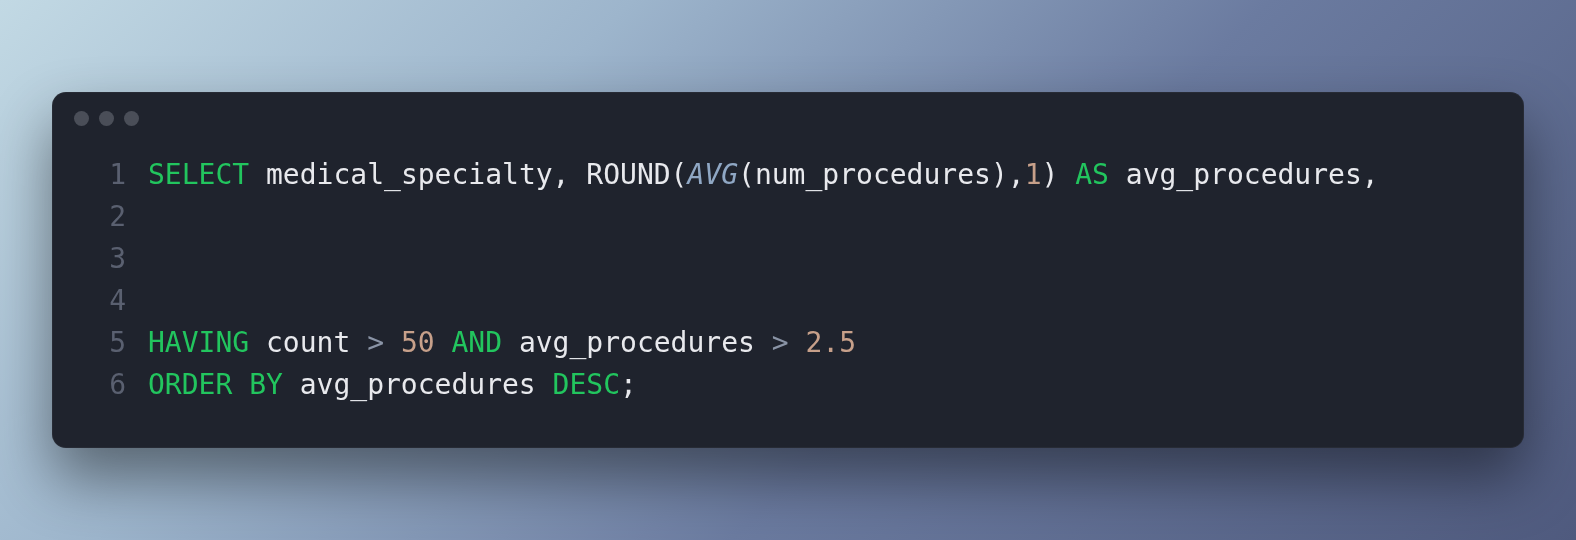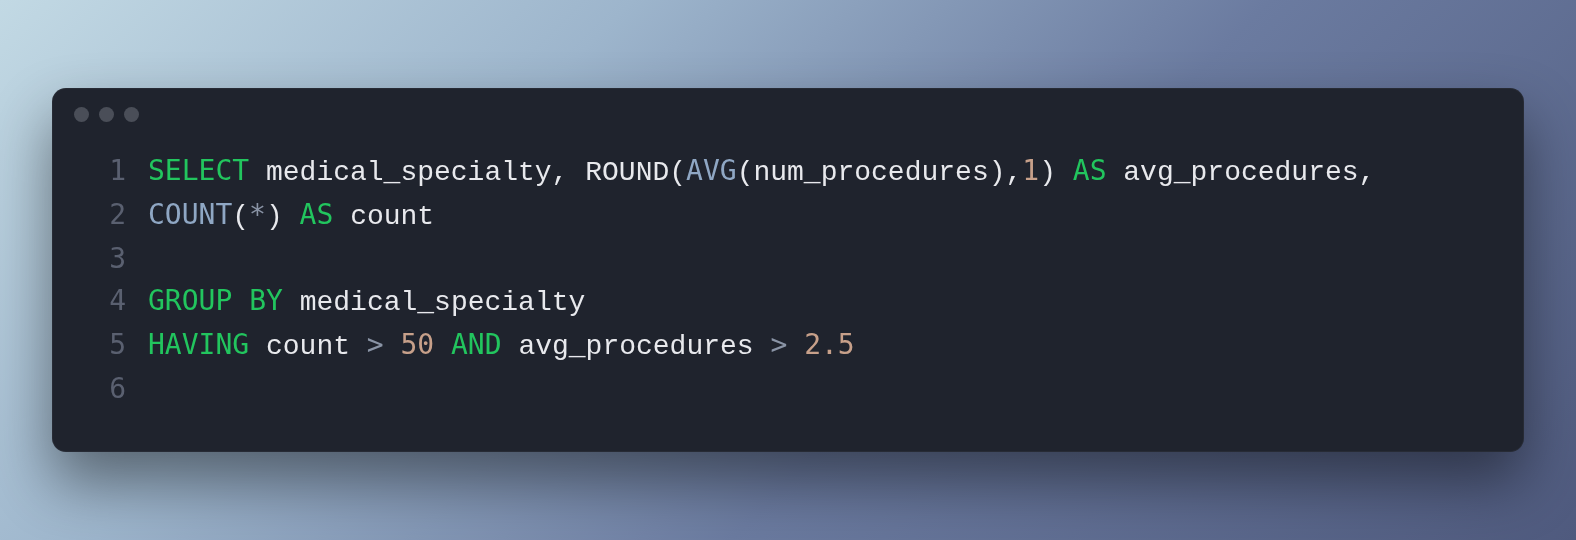--- a/index.html
+++ b/index.html
@@ -44,36 +44,36 @@
   .ln {
     width: 96px;
     text-align: right;
     padding-right: 22px;
     color: #5a6070;
     user-select: none;
     flex-shrink: 0;
   }
   .code-content { color: #e8e9ed; }
   .kw   { color: #22c55e; }   
-  .fn   { color: #8fa7c4; }   
+  .fn   { color: #8fa7c4; font-style: italic; }   
   .num  { color: #c7a08a; }   
   .op   { color: #8a94a6; }   
   .star { color: #8a94a6; }
-  .ident{ color: #e8e9ed; font-family: Liberation Mono, monospace; }   
+  .ident{ color: #e8e9ed; }   
 </style>
 </head>
 <body>
 
 <div class="window">
   <div class="titlebar">
     <span class="dot"></span>
     <span class="dot"></span>
     <span class="dot"></span>
   </div>
   <div class="code" id="code-block">
       <div class="line"><span class="ln">1</span><span class="code-content"><span class="kw">SELECT</span><span class="ident"> </span><span class="ident">medical_specialty,</span><span class="ident"> </span><span class="ident">ROUND</span><span class="ident">(</span><span class="fn">AVG</span><span class="ident">(num_procedures),</span><span class="num">1</span><span class="ident">)</span><span class="ident"> </span><span class="kw">AS</span><span class="ident"> </span><span class="ident">avg_procedures,</span></span></div>
-      <div class="line"><span class="ln">2</span><span class="code-content"><span class="fn">COUNT</span><span class="ident">(</span><span class="star">*</span><span class="ident">)</span><span class="ident"> </span><span class="kw">AS</span><span class="ident"> </span><span class="ident">count</span></span></div>
+      <div class="line"><span class="ln">2</span></div>
       <div class="line"><span class="ln">3</span></div>
-      <div class="line"><span class="ln">4</span><span class="code-content"><span class="kw">GROUP BY</span><span class="ident"> </span><span class="ident">medical_specialty</span></span></div>
+      <div class="line"><span class="ln">4</span></div>
       <div class="line"><span class="ln">5</span><span class="code-content"><span class="kw">HAVING</span><span class="ident"> </span><span class="ident">count</span><span class="ident"> </span><span class="op">&gt;</span><span class="ident"> </span><span class="num">50</span><span class="ident"> </span><span class="kw">AND</span><span class="ident"> </span><span class="ident">avg_procedures</span><span class="ident"> </span><span class="op">&gt;</span><span class="ident"> </span><span class="num">2.5</span></span></div>
-      <div class="line"><span class="ln">6</span></div>
+      <div class="line"><span class="ln">6</span><span class="code-content"><span class="kw">ORDER BY</span><span class="ident"> </span><span class="ident">avg_procedures</span><span class="ident"> </span><span class="kw">DESC</span><span class="ident">;</span></span></div>
     </div>
 </div>
 
 </body></html>

